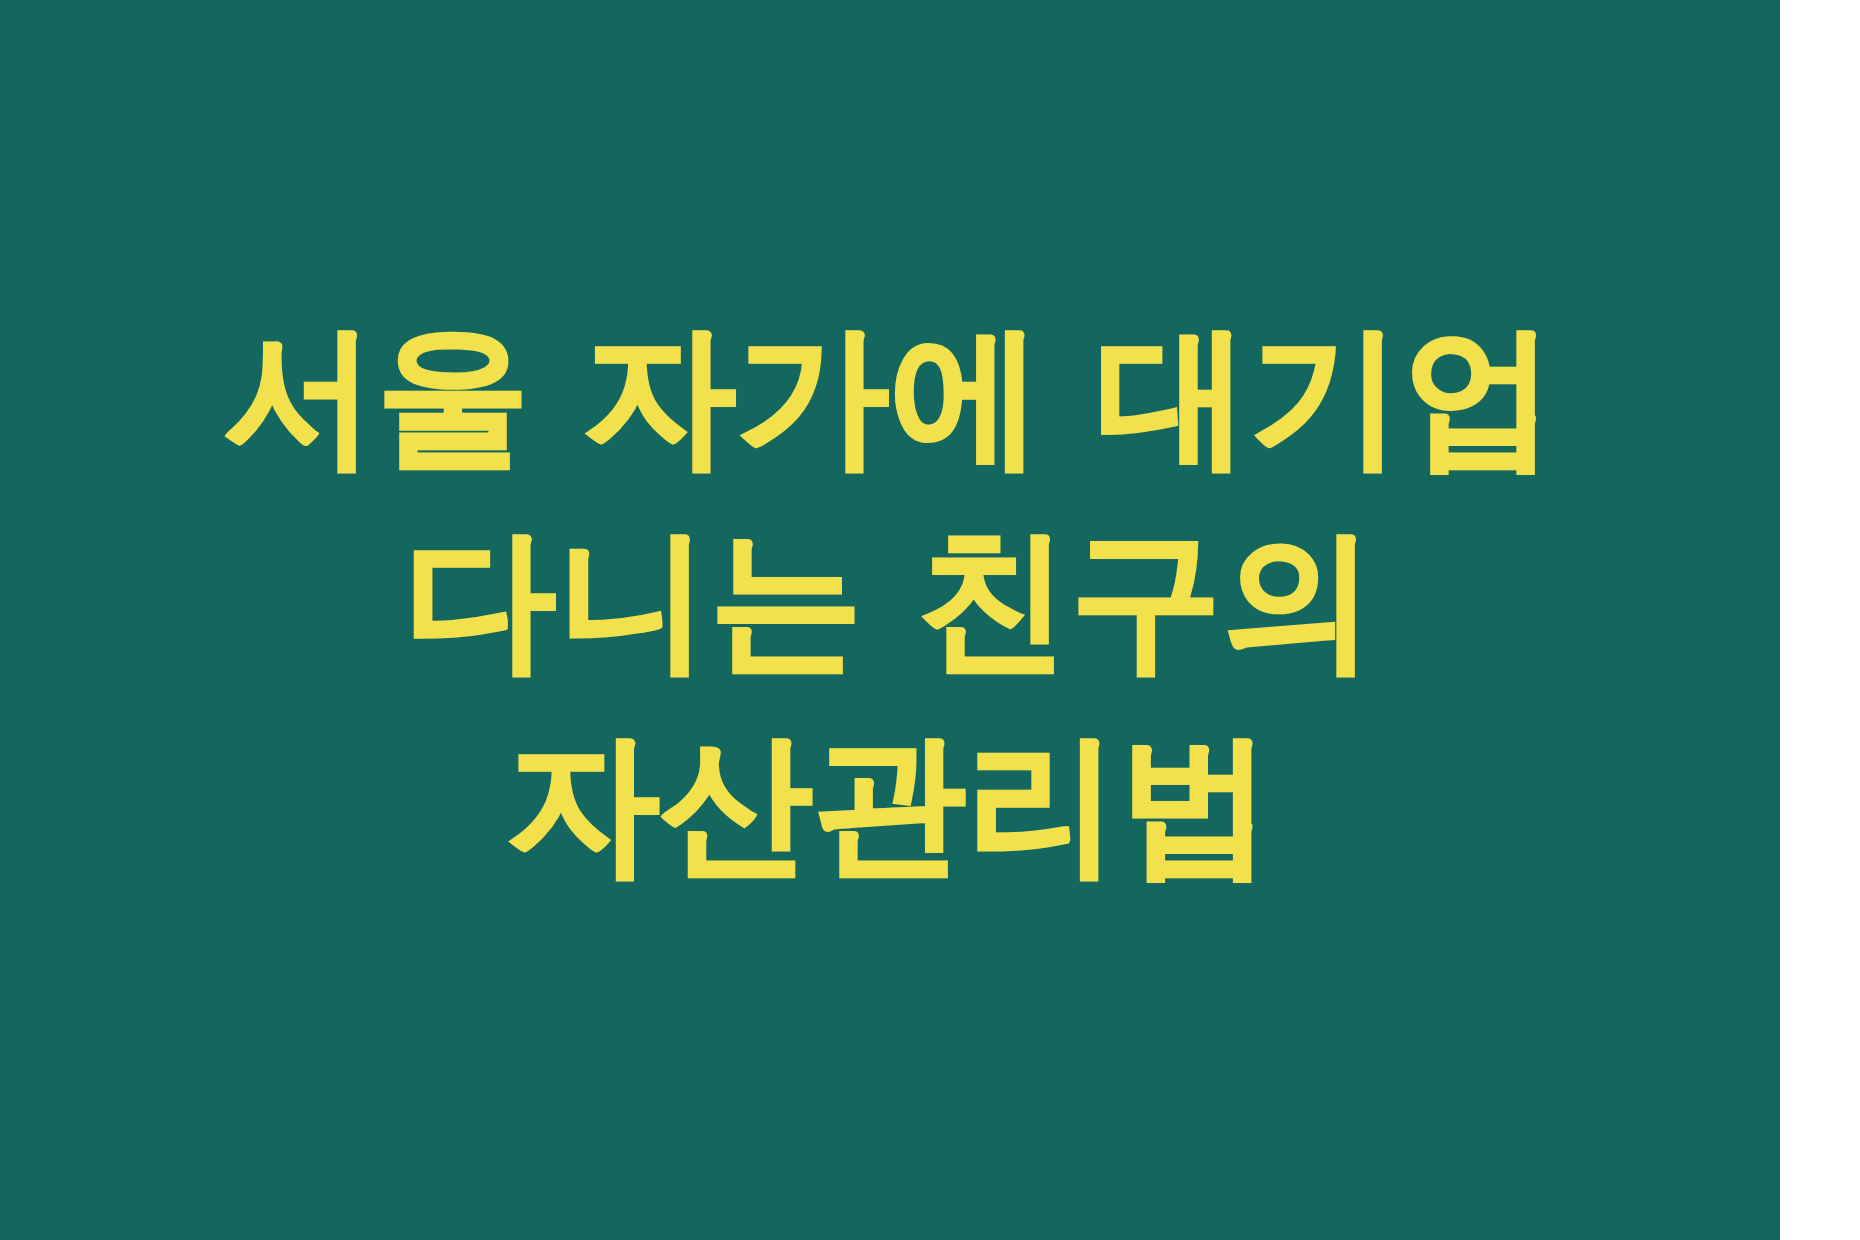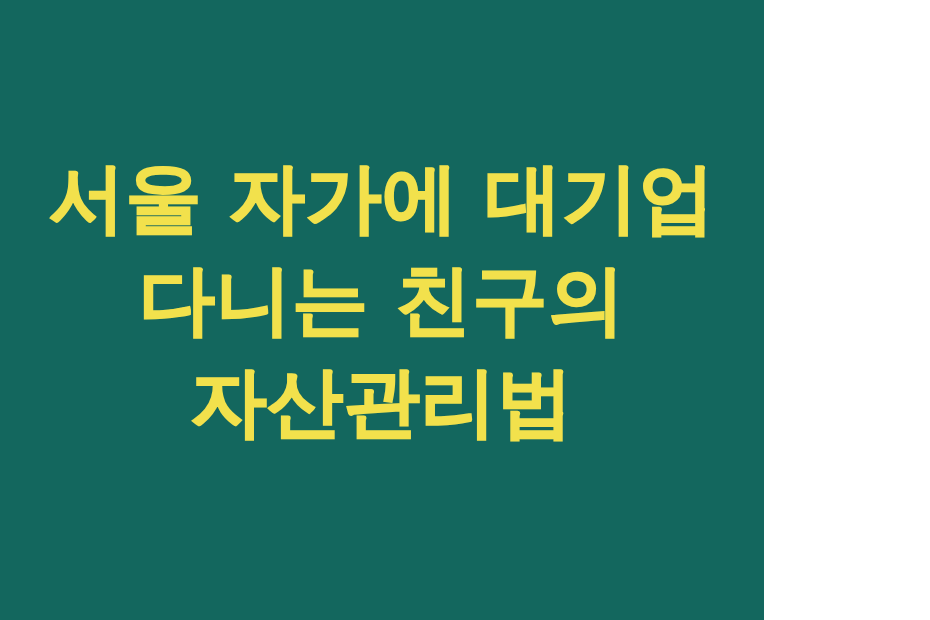--- a/index.html
+++ b/index.html
@@ -52,21 +52,21 @@
     
     -webkit-font-smoothing: antialiased;
     text-rendering: geometricPrecision;
     paint-order: stroke fill;
     -webkit-text-stroke: 1.5px #F2E14C;
   }
 </style>
 </head>
 <body style="width: 930px; height: 620px;">
 
-<div id="card" style="background: rgb(19, 103, 94); width: 764px; height: 620px;">
+<div id="card" style="background: rgb(19, 103, 94); width: 890px; height: 620px;">
 
   <div id="headline-wrap">
 
     <h1 id="headline" style="color: rgb(242, 225, 76); -webkit-text-stroke: 1.5px rgb(242, 225, 76); text-align: center;">서울 자가에 대기업 다니는 친구의 자산관리법</h1>
 
   </div>
 
 </div>
 
 </body></html>

